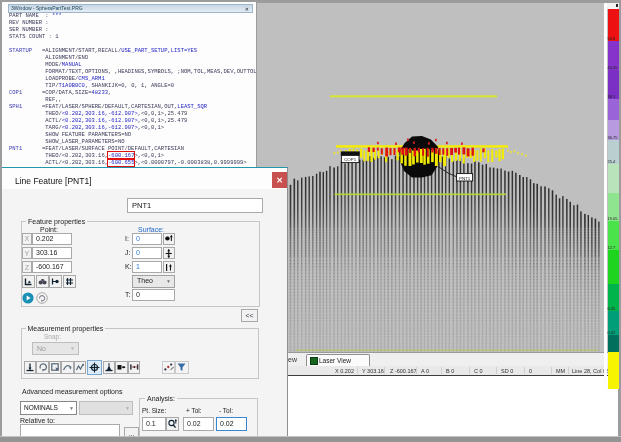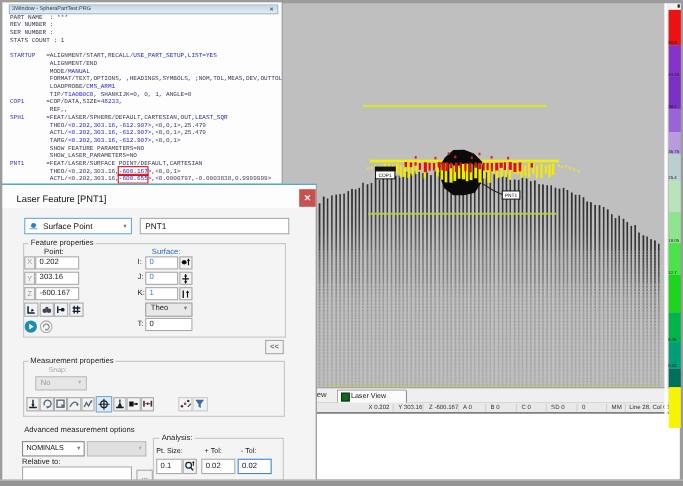--- a/index.html
+++ b/index.html
@@ -303,33 +303,22 @@
 <div style="position:absolute;left:607.5px;top:94.5px;width:11px;font:4px 'Liberation Sans',sans-serif;color:#222;line-height:4px">38.1</div>
 <div style="position:absolute;left:607.5px;top:135.5px;width:11px;font:4px 'Liberation Sans',sans-serif;color:#222;line-height:4px">36.75</div>
 <div style="position:absolute;left:607.5px;top:159.5px;width:11px;font:4px 'Liberation Sans',sans-serif;color:#222;line-height:4px">25.4</div>
 <div style="position:absolute;left:607.5px;top:216.5px;width:11px;font:4px 'Liberation Sans',sans-serif;color:#222;line-height:4px">19.05</div>
 <div style="position:absolute;left:607.5px;top:245.5px;width:11px;font:4px 'Liberation Sans',sans-serif;color:#222;line-height:4px">12.7</div>
 <div style="position:absolute;left:607.5px;top:306.5px;width:11px;font:4px 'Liberation Sans',sans-serif;color:#222;line-height:4px">6.35</div>
 <div style="position:absolute;left:607.5px;top:330.5px;width:11px;font:4px 'Liberation Sans',sans-serif;color:#222;line-height:4px">0.02</div>
 
 <div style="position:absolute;left:1px;top:167px;width:286.5px;height:270px;background:#f4f4f4;border-top:1.6px solid #2196ad;border-right:1.4px solid #8f8f8f;border-left:1px solid #c5c5c5;box-sizing:border-box;overflow:hidden">
 <div style="position:absolute;left:0;top:0;width:100%;height:21px;background:#fdfdfd"></div>
-<div style="position:absolute;left:13px;top:7.5px;font:8.5px 'Liberation Sans',sans-serif;color:#111;white-space:nowrap;">Laser Feature [PNT1]</div>
+<div style="position:absolute;left:13px;top:7.5px;font:8.5px 'Liberation Sans',sans-serif;color:#111;white-space:nowrap;">Line Feature [PNT1]</div>
 <div style="position:absolute;left:269.5px;top:4px;width:16px;height:16px;background:#c8504e;color:#fff;font:bold 8px 'Liberation Sans',sans-serif;display:flex;align-items:center;justify-content:center">✕</div>
-<div style="position:absolute;left:20px;top:30px;width:98px;height:15px;background:#fff;border:1px solid #66a8dc;box-sizing:border-box;display:flex;align-items:center">
-      <span style="margin-left:3px;display:inline-flex">
-        <svg width="10" height="9" viewBox="0 0 10 9">
-          <line x1="1" y1="7" x2="8" y2="7" stroke="#999" stroke-width="1"></line>
-          <line x1="2" y1="5" x2="7" y2="3" stroke="#999" stroke-width="1"></line>
-          <circle cx="4.5" cy="4" r="2.2" fill="#2b7cd3"></circle>
-        </svg>
-      </span>
-      <span style="font:7.5px 'Liberation Sans',sans-serif;color:#111;margin-left:3px">Surface Point</span>
-      <span style="margin-left:auto;margin-right:3px;color:#777;font-size:5px">▼</span>
-    </div>
 <div style="position:absolute;left:125px;top:30px;width:136px;height:15px;background:#fff;border:1px solid #a9a9a9;box-sizing:border-box;font:7.5px 'Liberation Sans',sans-serif;color:#111;line-height:13px;padding-left:4px">PNT1</div>
 <div style="position:absolute;left:19px;top:53px;width:239px;height:86px;border:1px solid #c6c6c6;box-sizing:border-box"></div>
     <div style="position:absolute;left:24px;top:49.5px;background:#f4f4f4;padding:0 2px;font:7px 'Liberation Sans',sans-serif;color:#1c1c1c;white-space:nowrap">Feature properties</div>
 <div style="position:absolute;left:38px;top:58px;font:7px 'Liberation Sans',sans-serif;color:#1c1c1c;white-space:nowrap;">Point:</div>
 <div style="position:absolute;left:136px;top:58px;font:7px 'Liberation Sans',sans-serif;color:#2268c8;white-space:nowrap;">Surface:</div>
 <div style="position:absolute;left:20px;top:65px;width:10px;height:11.5px;background:#f2f2f2;border:1px solid #a9a9a9;box-sizing:border-box;display:flex;align-items:center;justify-content:center;">
       <span style="font:6.5px 'Liberation Sans',sans-serif;color:#9a9a9a">X</span>
     </div>
 <div style="position:absolute;left:30px;top:65px;width:39.5px;height:11.5px;background:#fff;border:1px solid #a9a9a9;box-sizing:border-box;font:7px 'Liberation Sans',sans-serif;color:#1c1c1c;line-height:9.5px;padding-left:3px;">0.202</div>
 <div style="position:absolute;left:123px;top:66.5px;font:7px 'Liberation Sans',sans-serif;color:#1c1c1c;white-space:nowrap;">I:</div>

